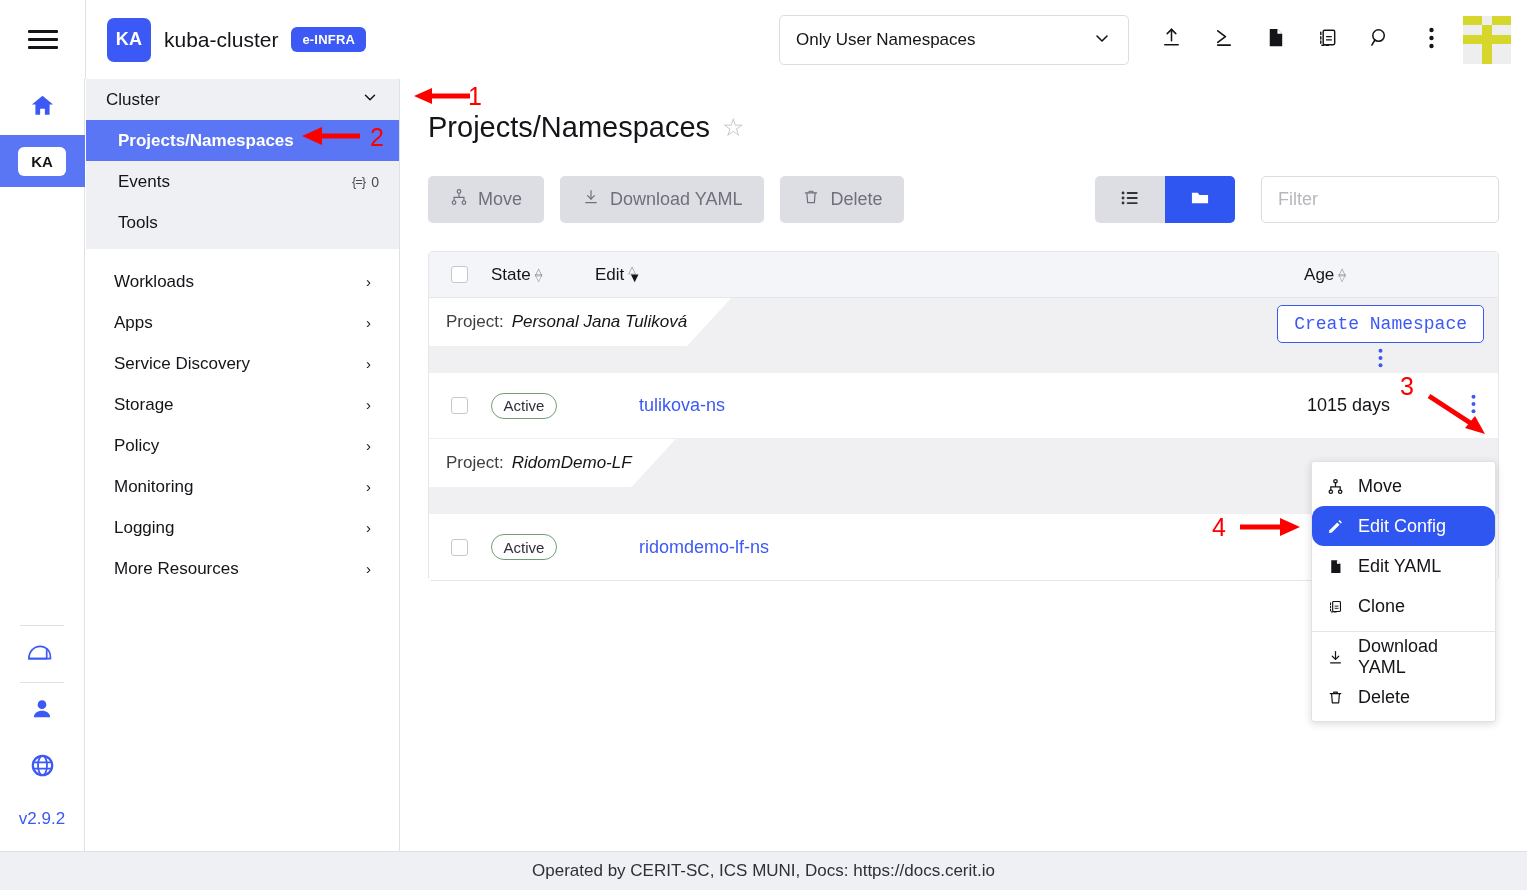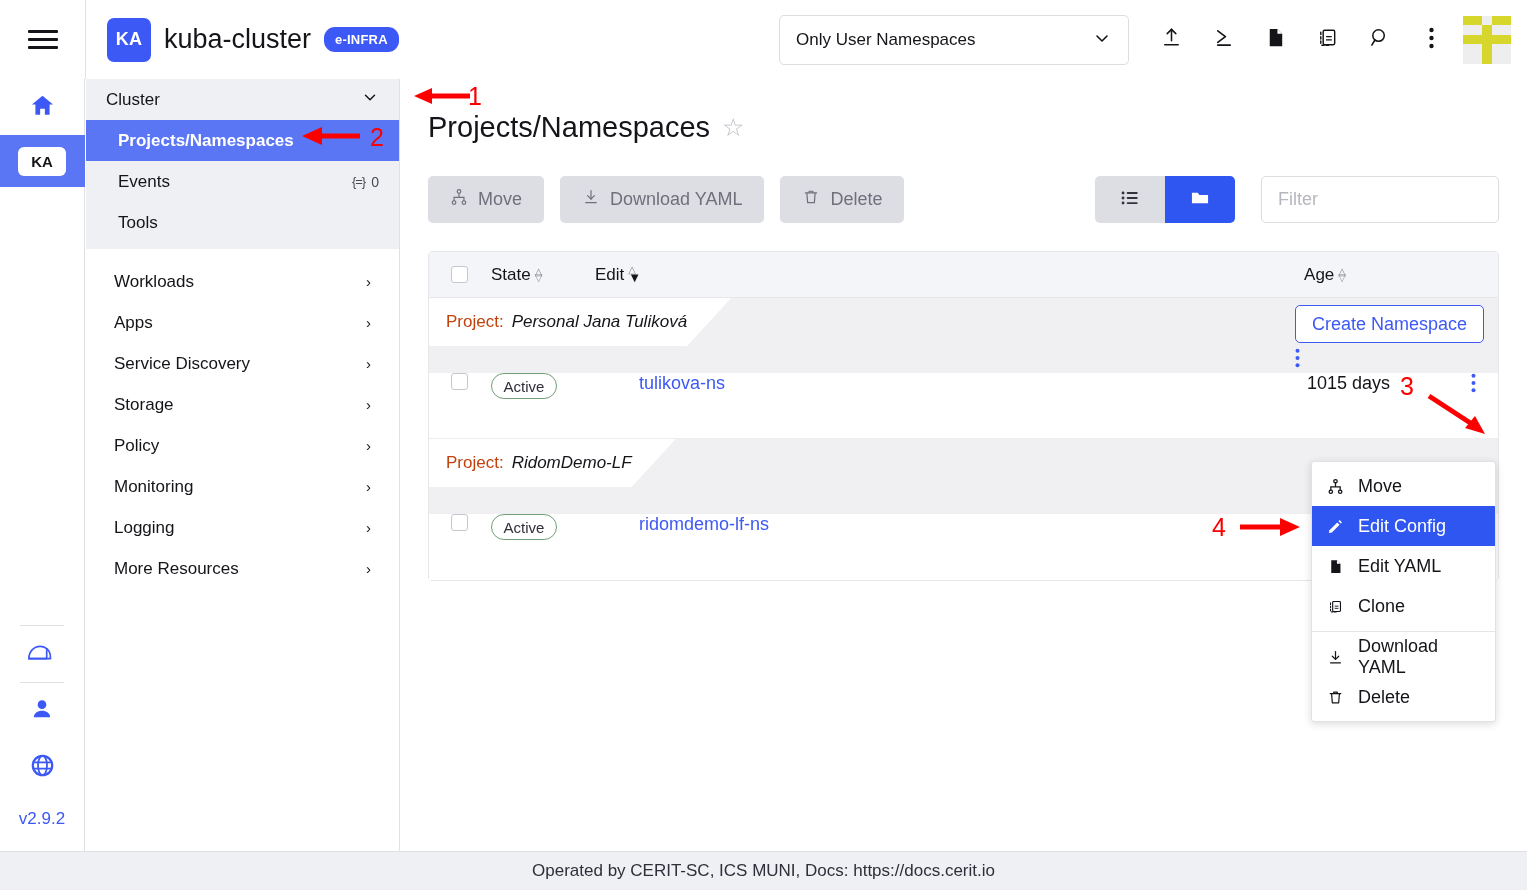--- a/index.html
+++ b/index.html
@@ -26,24 +26,24 @@
     display:block; height:3px; background:#141419; margin:5px 0; border-radius:1px;
   }
   .hdr-divider { position:absolute; left:85px; top:0; width:1px; height:79px; background:#e1e1e5; }
 
   .brand { display:flex; align-items:center; gap:13px; margin-left:22px; }
   .brand-logo {
     width:44px; height:44px; border-radius:7px; background:#3d59f5;
     color:#fff; font-size:18px; font-weight:700; letter-spacing:.3px;
     display:flex; align-items:center; justify-content:center;
   }
-  .brand-name { font-size:27px; color:#141419; }
+  .brand-name { font-size:21px; color:#141419; }
   .brand-badge {
     background:#3d59f5; color:#fff; font-size:13px; font-weight:600;
-    padding:5px 11px; border-radius:11px; letter-spacing:.2px;
+    padding:5px 11px; border-radius:6px; letter-spacing:.2px;
   }
 
   .hdr-right {
     position:absolute; right:0; top:0; height:79px;
     display:flex; align-items:center; gap:0;
   }
   .ns-select {
     width:350px; height:50px; border:1px solid #dcdce1; border-radius:5px;
     display:flex; align-items:center; padding:0 16px; background:#fff;
     cursor:pointer; margin-right:16px;
@@ -158,35 +158,35 @@
   .sort { display:inline-flex; flex-direction:column; line-height:6px; font-size:10px; color:#8a8a95; }
   .sort .dn-bold { color:#141419; font-size:13px; line-height:9px; }
 
   .grp-row { position:relative; height:75px; background:#f0f0f3; }
   .grp-tab {
     position:absolute; left:0; top:0; height:48px; background:#fff;
     display:flex; align-items:center; padding-left:17px;
     padding-right:44px; font-size:17px; color:#141419; white-space:nowrap;
     clip-path: polygon(0 0, 100% 0, calc(100% - 44px) 100%, 0 100%);
   }
-  .grp-tab .plabel { color:#c2410c; }
+  .grp-tab .plabel { color:#404040; }
   .grp-tab .pname { margin-left:8px;font-style:italic; }
   .grp-actions {
     position:absolute; right:14px; top:7px; display:flex; flex-direction:column;
-    align-items:flex-start; gap:5px;
+    align-items:center; gap:5px;font-family:Liberation Mono, monospace;
   }
   .btn-create {
     height:38px; border:1px solid #3d59f5; border-radius:5px; background:#fff;
     color:#3d59f5; font-size:18px; font-family:inherit; padding:0 16px;
     cursor:pointer; display:flex; align-items:center;
   }
   .kebab { color:#3d59f5; cursor:pointer; line-height:1; }
 
   .ns-row {
-    height:66px; display:flex; align-items:flex-start; padding:0 22px;
+    height:66px; display:flex; align-items:center; padding:0 22px;
     background:#fff; border-bottom:1px solid #eeeef1; position:relative;
   }
   .ns-row:last-child { border-bottom:none; }
   .badge-state {
     margin-left:23px; width:66px; height:26px; border:1px solid #6f9e77;
     border-radius:13px; color:#30303a; font-size:15px;
     display:flex; align-items:center; justify-content:center; flex:none;
   }
   .ns-name { margin-left:82px; color:#3d59f5; font-size:18px; cursor:pointer; }
   .ns-age  { margin-left:auto; margin-right:86px; font-size:18px; color:#141419; }
@@ -195,21 +195,21 @@
   
   .ctxmenu {
     position:absolute; left:1311px; top:461px; width:185px;
     background:#fff; border:1px solid #e0e0e5; border-radius:3px;
     box-shadow:0 2px 9px rgba(0,0,0,.14); z-index:40; padding:4px 0;
   }
   .ctx-item {
     height:40px; display:flex; align-items:center; gap:13px; padding:0 14px;
     font-size:18px; color:#141419; cursor:pointer;
   }
-  .ctx-item.sel { background:#2f56f0; color:#fff; }
+  .ctx-item.sel { background:#2f56f0; color:#fff;border-radius:12px; }
   .ctx-sep { height:1px; background:#e4e4e9; margin:5px 0; }
   .ctx-ico { width:19px; display:flex; justify-content:center; flex:none; }
 
   
   .footer {
     position:absolute; left:0; bottom:0; width:1527px; height:39px;
     background:#eef0f4; display:flex; align-items:center; justify-content:center;
     font-size:17px; color:#2f2f39; border-top:1px solid #e1e1e5;
   }
 

